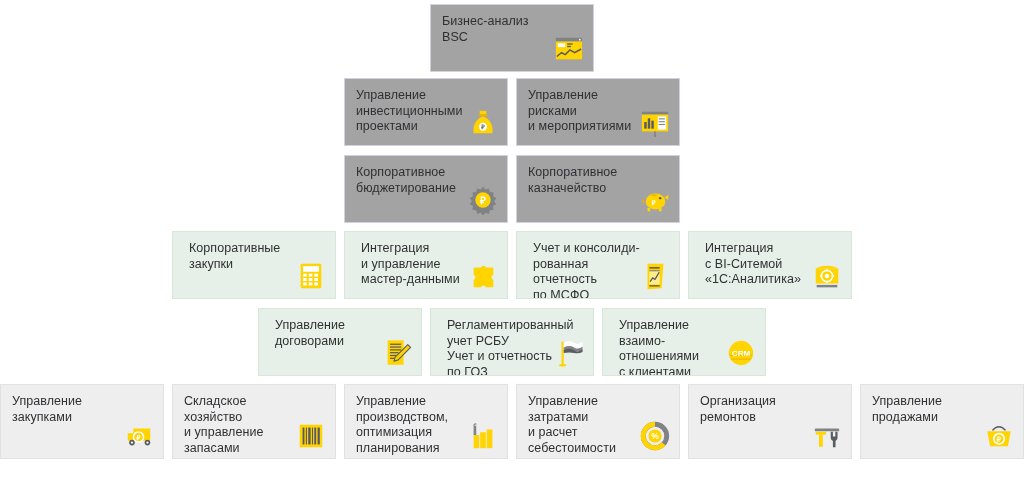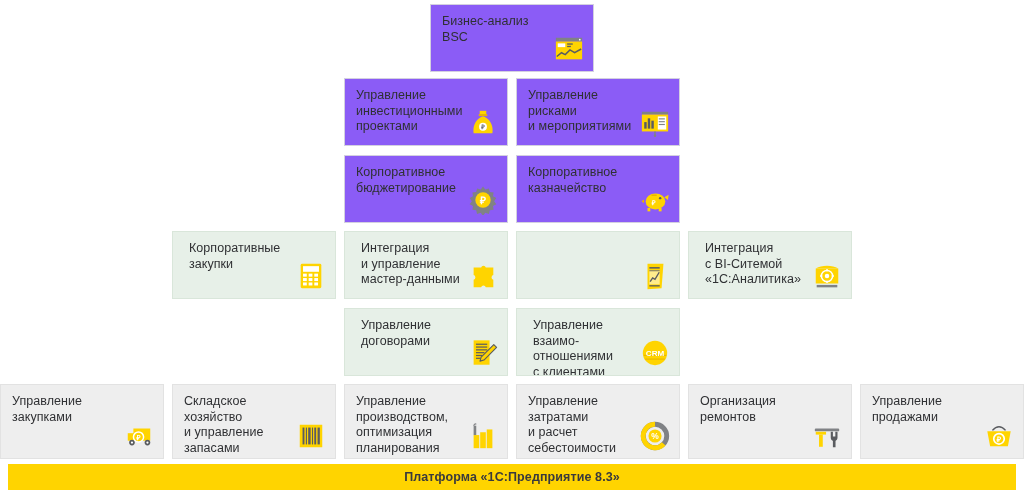--- a/index.html
+++ b/index.html
@@ -53,21 +53,21 @@
     position: absolute;
     right: 9px;
     bottom: 7px;
     width: 30px;
     height: 30px;
     display: block;
     pointer-events: none;
   }
 
   
-  .tier-purple { background: #8b5cf6; border-color: #d3d0e0; }
+  .tier-purple { background: #a3a3a3; border-color: #d3d0e0; }
   .tier-green  { background: #e7f0e8; border-color: #d9e6da; padding-left: 16px; }
   .tier-gray   { background: #eeeeee; border-color: #e2e2e2; }
 
   
   .row-1 { position:absolute; left:0; top:4px;   width:1024px; height:68px; }
   .row-2 { position:absolute; left:0; top:78px;  width:1024px; height:68px; }
   .row-3 { position:absolute; left:0; top:155px; width:1024px; height:76px; }
   .row-4 { position:absolute; left:0; top:231px; width:1024px; height:68px; }
   .row-5 { position:absolute; left:0; top:308px; width:1024px; height:68px; }
   .row-6 { position:absolute; left:0; top:384px; width:1024px; height:75px; }
@@ -195,20 +195,24 @@
       </div>
       <div class="card tier-green">
         <span class="label">Интеграция
 и управление
 мастер-данными</span>
         <span class="icon"><svg viewBox="0 0 32 32" xmlns="http://www.w3.org/2000/svg">
             <path d="M6 7 h8 a2.6 2.6 0 0 1 5 0 h8 v8 a2.6 2.6 0 0 0 0 5 v8 h-8 a2.6 2.6 0 0 0-5 0 h-8 v-8 a2.6 2.6 0 0 0 0-5 Z" fill="#ffd400"></path>
           </svg></span>
       </div>
       <div class="card tier-green">
+        <span class="label">Учет и консолиди-
+рованная
+отчетность
+по МСФО</span>
         <span class="icon"><svg viewBox="0 0 32 32" xmlns="http://www.w3.org/2000/svg">
             <path d="M8 3 h17 l-2 26 -15 1 Z" fill="#ffd400"></path>
             <rect x="10" y="6.5" width="11" height="1.6" fill="#5a5c60"></rect>
             <rect x="10" y="10" width="11" height="15" fill="#ffffff" opacity="0.55"></rect>
             <polyline points="10.8,22 13.5,18 16,19.5 20.5,12" fill="none" stroke="#5a5c60" stroke-width="1.5"></polyline>
             <rect x="10" y="10" width="11" height="0.9" fill="#5a5c60"></rect>
             <rect x="10" y="25.8" width="11" height="1.4" fill="#5a5c60"></rect>
           </svg></span>
       </div>
       <div class="card tier-green">
@@ -241,20 +245,33 @@
               <rect x="8.5" y="9" width="12" height="1.3"></rect>
               <rect x="8.5" y="12" width="12" height="1.3"></rect>
               <rect x="8.5" y="15" width="9" height="1.3"></rect>
               <rect x="8.5" y="18" width="7" height="1.3"></rect>
               <rect x="8.5" y="21" width="5" height="1.3"></rect>
             </g>
             <path d="M27.5 7 l3 3 -13.5 13.5 -4.2 1.2 1.2-4.2 Z" fill="#ffd400" stroke="#5a5c60" stroke-width="1.2" stroke-linejoin="round"></path>
           </svg></span>
       </div>
       <div class="card tier-green">
+        <span class="label">Регламентированный
+учет РСБУ
+Учет и отчетность
+по ГОЗ</span>
+        <span class="icon"><svg viewBox="0 0 32 32" xmlns="http://www.w3.org/2000/svg">
+            <rect x="8" y="4" width="2.4" height="25" fill="#ffd400"></rect>
+            <ellipse cx="9.2" cy="29" rx="4" ry="1.4" fill="#ffd400"></ellipse>
+            <path d="M10.4 5 q6-3 11 0 t9-1 v9 q-4 2-9 1 t-11 0 Z" fill="#ffffff"></path>
+            <path d="M10.4 10 q6-3 11 0 t9-1 v4 q-4 2-9 1 t-11 0 Z" fill="#808285"></path>
+            <path d="M10.4 13 q6-3 11 0 t9-1 v3 q-4 2-9 1 t-11 0 Z" fill="#5a5c60"></path>
+          </svg></span>
+      </div>
+      <div class="card tier-green">
         <span class="label">Управление
 взаимо-
 отношениями
 с клиентами</span>
         <span class="icon"><svg viewBox="0 0 32 32" xmlns="http://www.w3.org/2000/svg">
             <circle cx="16" cy="16" r="13" fill="#ffd400"></circle>
             <path d="M5.5 22.5 h21" stroke="#e8b400" stroke-width="1.1" fill="none"></path>
             <path d="M4 18.5 h24" stroke="#e8b400" stroke-width="1.1" fill="none"></path>
             <text x="16" y="19" font-size="8.6" font-family="Liberation Sans, sans-serif" font-weight="bold" fill="#ffffff" text-anchor="middle">CRM</text>
           </svg></span>
@@ -333,17 +350,14 @@
 продажами</span>
         <span class="icon"><svg viewBox="0 0 32 32" xmlns="http://www.w3.org/2000/svg">
             <path d="M9 10 q7-8 14 0" fill="none" stroke="#5a5c60" stroke-width="1.6"></path>
             <path d="M3.5 11 h25 l-3 16 h-19 Z" fill="#ffd400"></path>
             <circle cx="16" cy="19" r="5.6" fill="#ffd400" stroke="#ffffff" stroke-width="1.8"></circle>
             <text x="16" y="22.4" font-size="8" font-family="Liberation Sans, sans-serif" font-weight="bold" fill="#ffffff" text-anchor="middle">₽</text>
           </svg></span>
       </div>
     </div>
 
-  <div class="footer-bar">
-    <span class="footer-text">Платформа «1С:Предприятие 8.3»</span>
-  </div>
 
 </div>
 
 </body></html>

